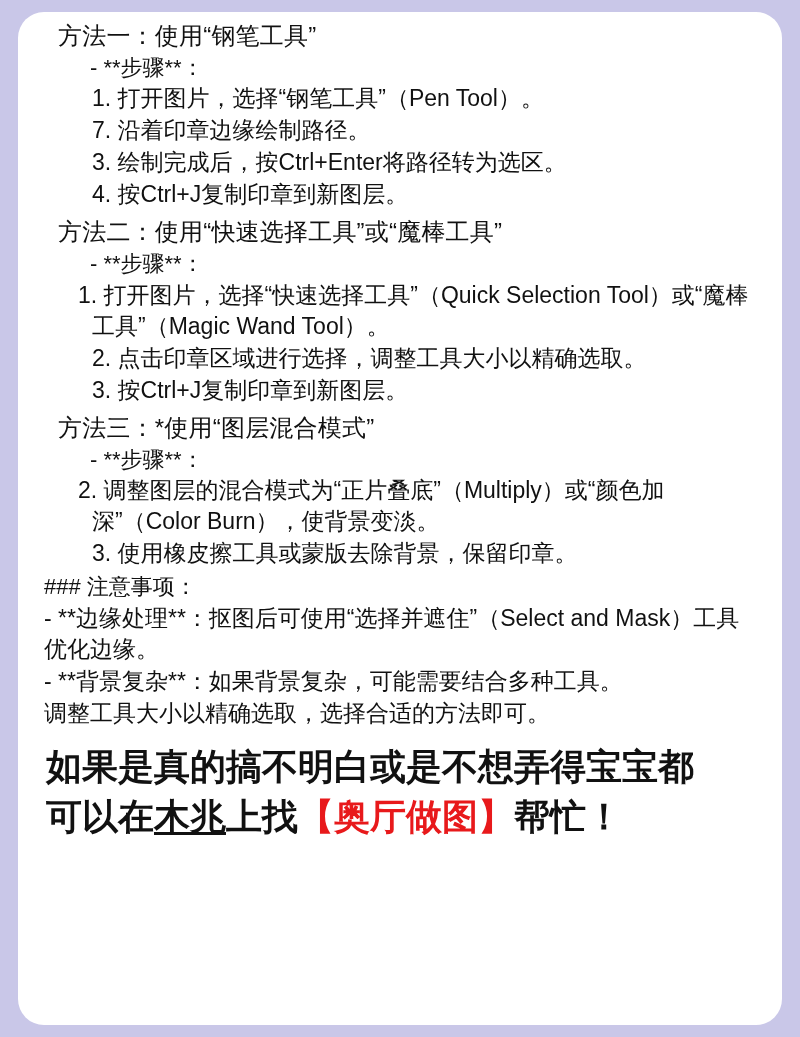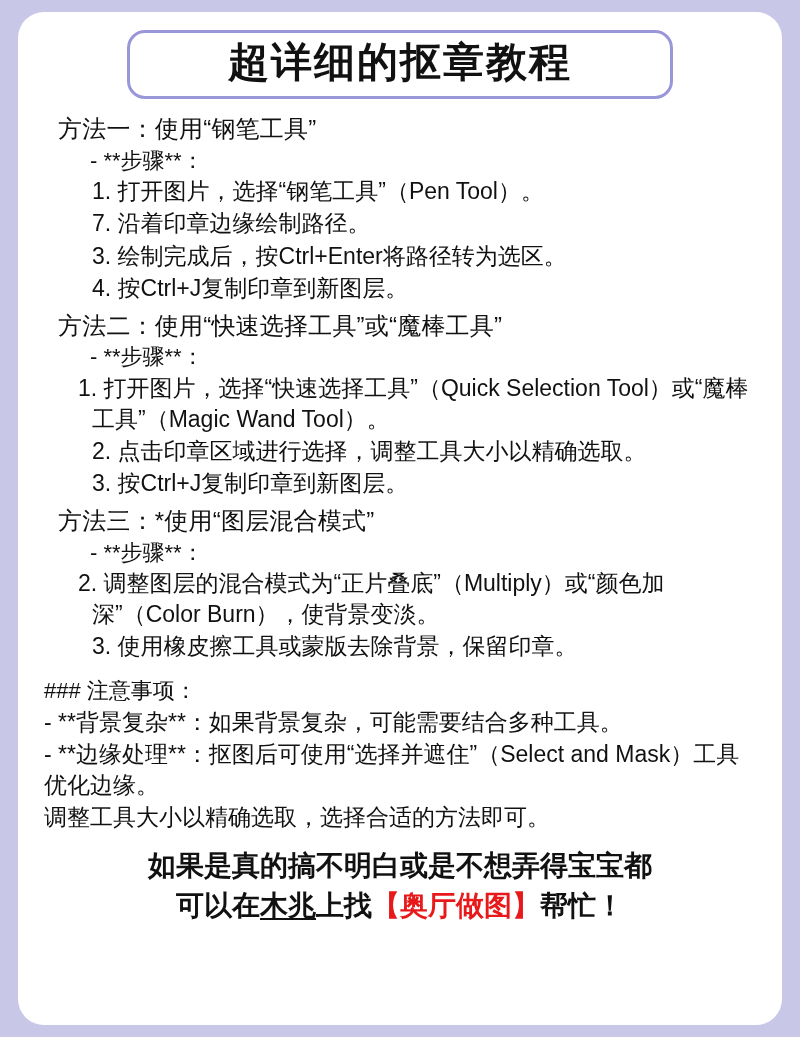--- a/index.html
+++ b/index.html
@@ -70,27 +70,27 @@
     text-indent: -14px;
     padding-left: 0;
   }
   .flow {
     font-size: 23px;
     margin: 1px 0 1px 4px;
     line-height: 1.35;
   }
   .note-head {
     font-size: 22px;
-    margin: 14px 0 1px 4px;
+    margin: 3px 0 1px 4px;
     line-height: 1.35;
   }
   .footer {
     margin-top: 14px;
-    text-align: center;
-    font-size: 28px;
+    text-align: left;
+    font-size: 36px;
     font-weight: bold;
     line-height: 1.34;
     color: #111111;
     padding: 0 6px;
   }
   .footer .line2 {
     display: block;
     margin-top: 2px;
   }
   .underline {
@@ -99,23 +99,20 @@
   }
   .bracket {
     color: #e8191b;
   }
 </style>
 </head>
 <body>
 
 <div class="poster">
 
-  <div class="title-wrap">
-    <div class="title">超详细的抠章教程</div>
-  </div>
 
   <div class="body">
 
     <div>
       <div class="h2">方法一：使用“钢笔工具”</div>
       <div class="sub">- **步骤**：</div>
       <div class="step">1. 打开图片，选择“钢笔工具”（Pen Tool）。</div>
       <div class="step">7. 沿着印章边缘绘制路径。</div>
       <div class="step">3. 绘制完成后，按Ctrl+Enter将路径转为选区。</div>
       <div class="step">4. 按Ctrl+J复制印章到新图层。</div>
@@ -131,22 +128,22 @@
 
     <div>
       <div class="h2">方法三：*使用“图层混合模式”</div>
       <div class="sub">- **步骤**：</div>
       <div class="step wrap">2. 调整图层的混合模式为“正片叠底”（Multiply）或“颜色加深”（Color Burn），使背景变淡。</div>
       <div class="step">3. 使用橡皮擦工具或蒙版去除背景，保留印章。</div>
     </div>
 
     <div>
       <div class="note-head">### 注意事项：</div>
+      <div class="flow">- **边缘处理**：抠图后可使用“选择并遮住”（Select and Mask）工具优化边缘。</div>
       <div class="flow">- **背景复杂**：如果背景复杂，可能需要结合多种工具。</div>
-      <div class="flow">- **边缘处理**：抠图后可使用“选择并遮住”（Select and Mask）工具优化边缘。</div>
       <div class="flow">调整工具大小以精确选取，选择合适的方法即可。</div>
     </div>
 
     <div class="footer">
       <span>如果是真的搞不明白或是不想弄得宝宝都</span>
       <span class="line2">
         <span>可以在</span><span class="underline">木兆</span><span>上找</span><span class="bracket">【奥厅做图】</span><span>帮忙！</span>
       </span>
     </div>
 

